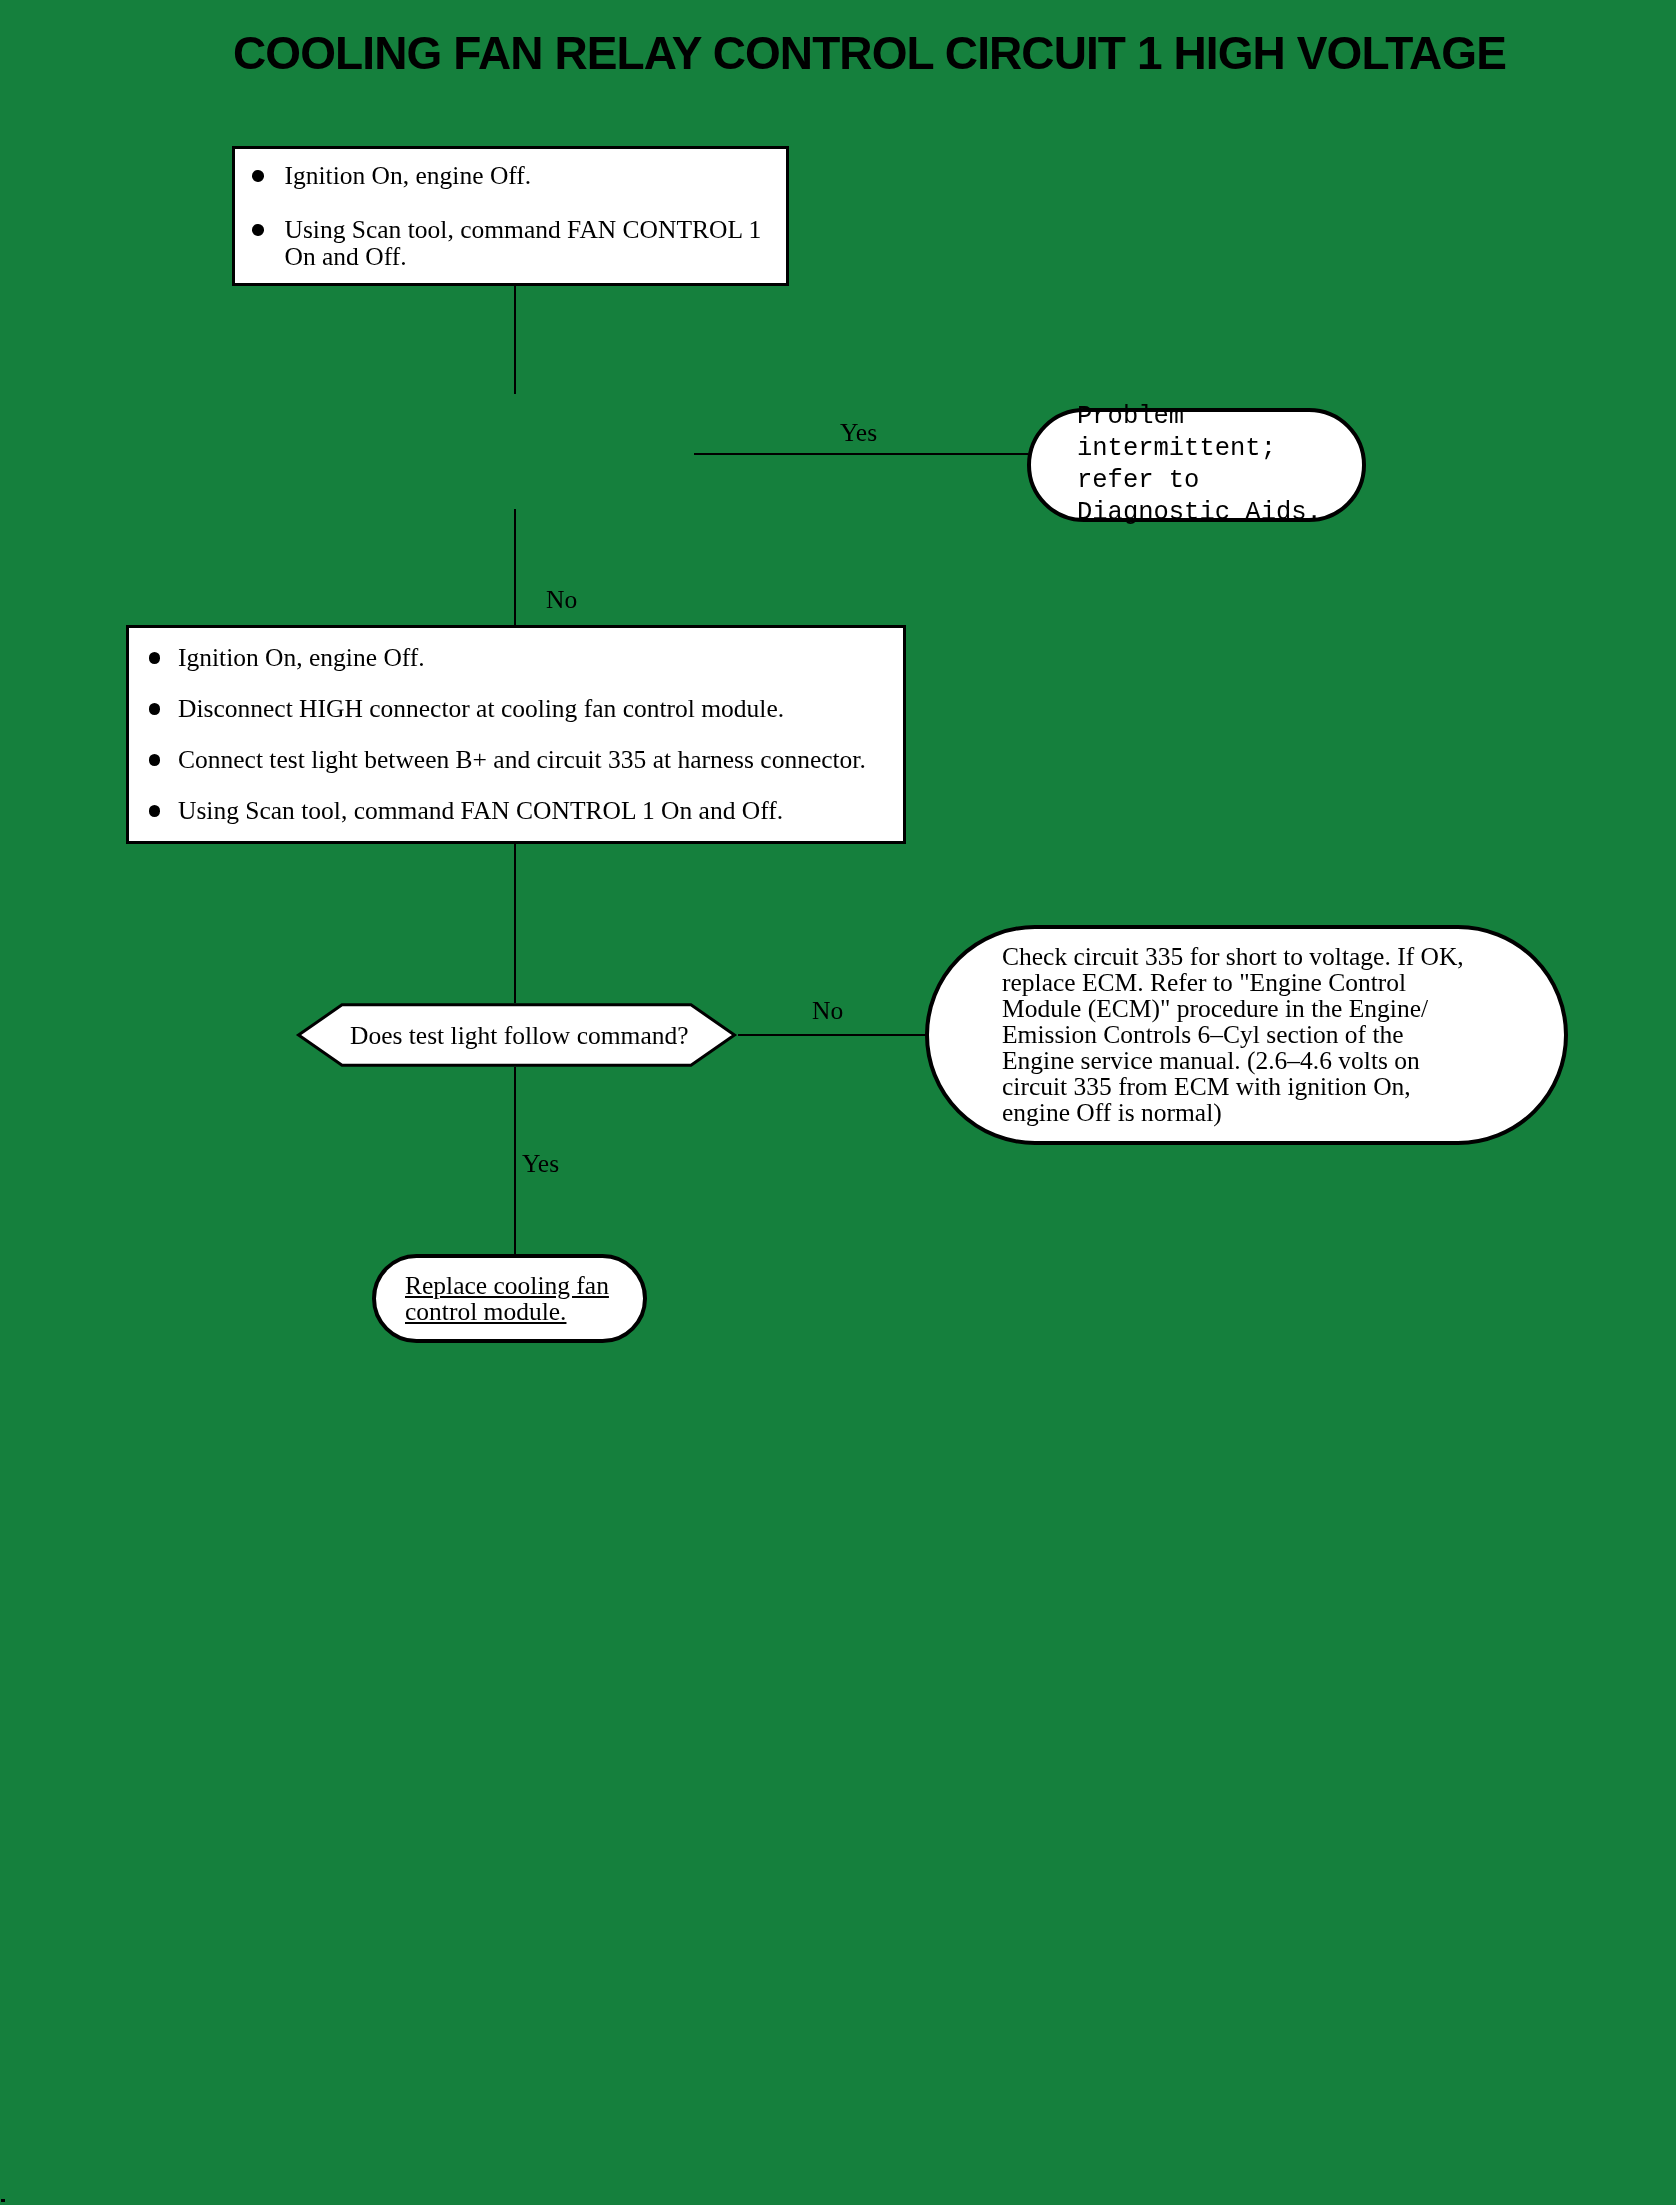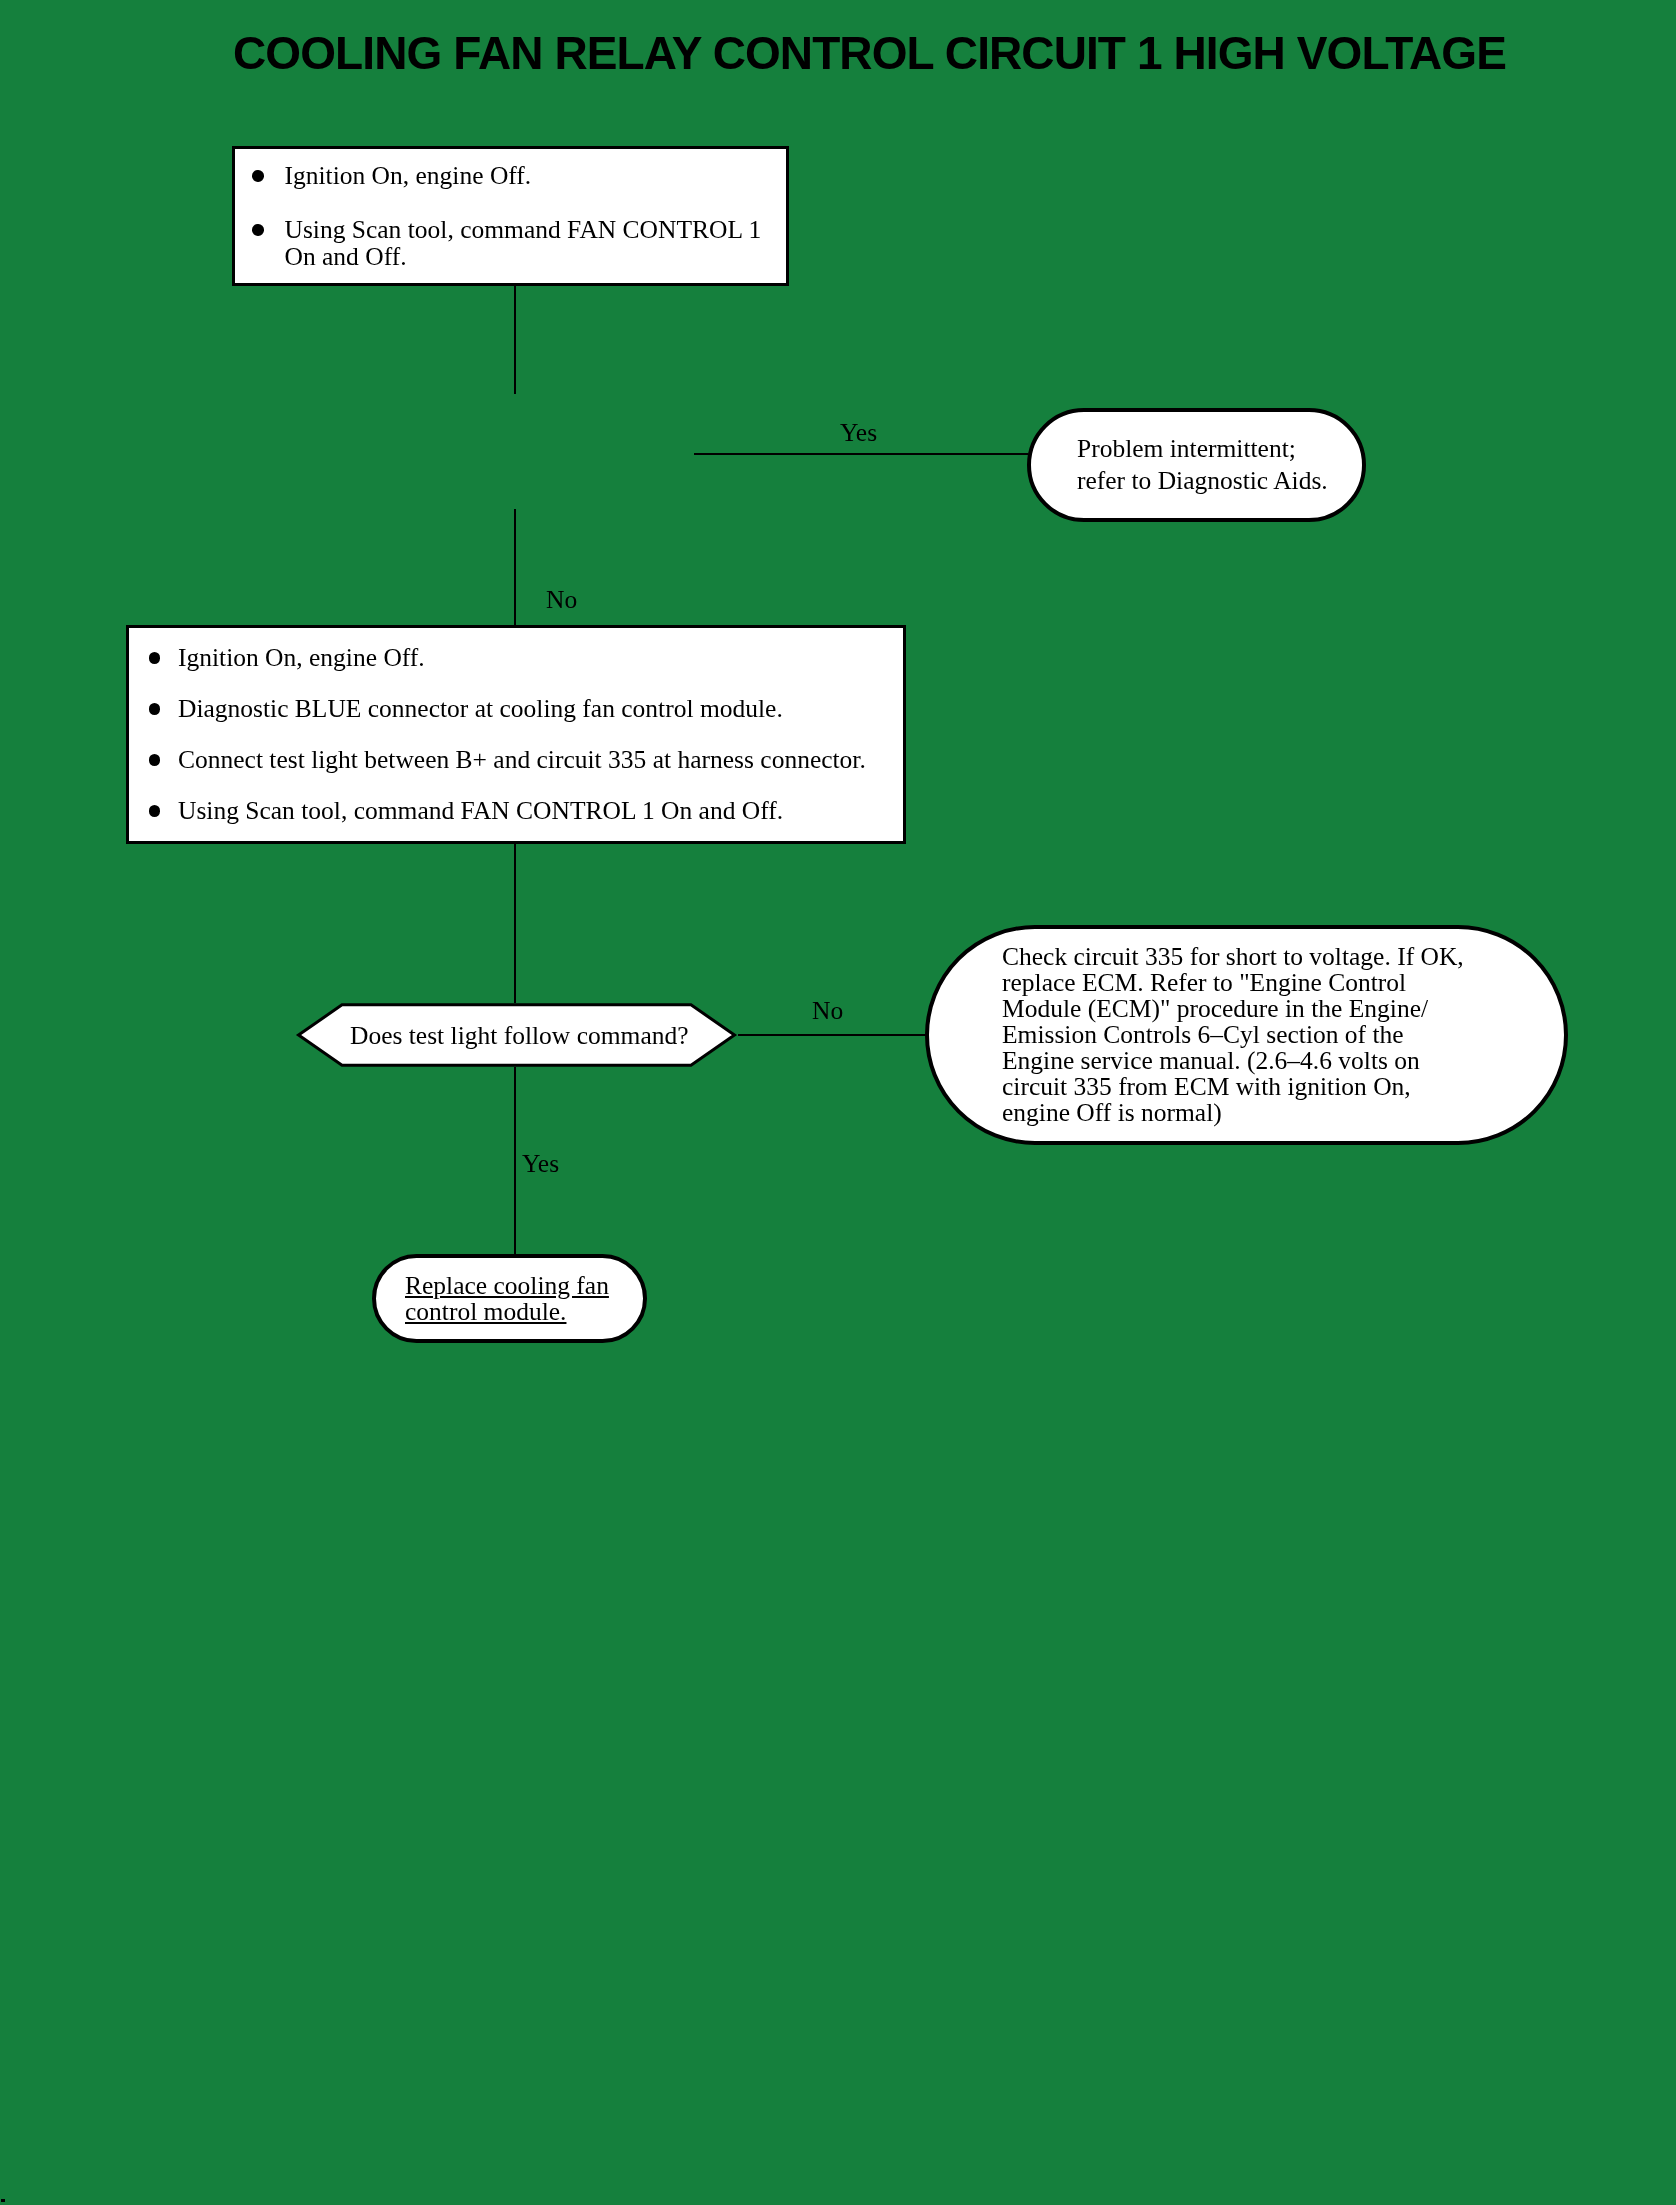--- a/index.html
+++ b/index.html
@@ -65,21 +65,21 @@
     box-sizing: border-box;
     background: #fff;
     display: flex;
     align-items: center;
     white-space: pre-line;
   }
   .stadium1 {
     left: 1027px; top: 408px; width: 339px; height: 114px;
     border: 4.3px solid #000; border-radius: 57px;
     padding-left: 46px;
-    font-size: 25.5px; line-height: 32px;
+    font-size: 25.5px; line-height: 32px; font-family: Liberation Mono, monospace;
   }
   .bubble {
     left: 925px; top: 925px; width: 643px; height: 220px;
     border: 4.9px solid #000; border-radius: 111px;
     padding-left: 73px; padding-right: 9.7px;
     font-size: 25.5px; line-height: 26px;
   }
   .stadium2 {
     left: 372px; top: 1254px; width: 275px; height: 89px;
     border: 4.9px solid #000; border-radius: 45px;
@@ -119,21 +119,21 @@
   <div class="connector-v" style="left:514px; top:509px; height:116px;"></div>
   <div class="edge-label" style="left:546px; top:586px;">No</div>
 
   <div class="procbox box2">
     <div class="bullet-row">
       <div class="dot"></div>
       <div class="btxt">Ignition On, engine Off.</div>
     </div>
     <div class="bullet-row">
       <div class="dot"></div>
-      <div class="btxt">Diagnostic BLUE connector at cooling fan control module.</div>
+      <div class="btxt">Disconnect HIGH connector at cooling fan control module.</div>
     </div>
     <div class="bullet-row">
       <div class="dot"></div>
       <div class="btxt">Connect test light between B+ and circuit 335 at harness connector.</div>
     </div>
     <div class="bullet-row">
       <div class="dot"></div>
       <div class="btxt">Using Scan tool, command FAN CONTROL 1 On and Off.</div>
     </div>
   </div>

